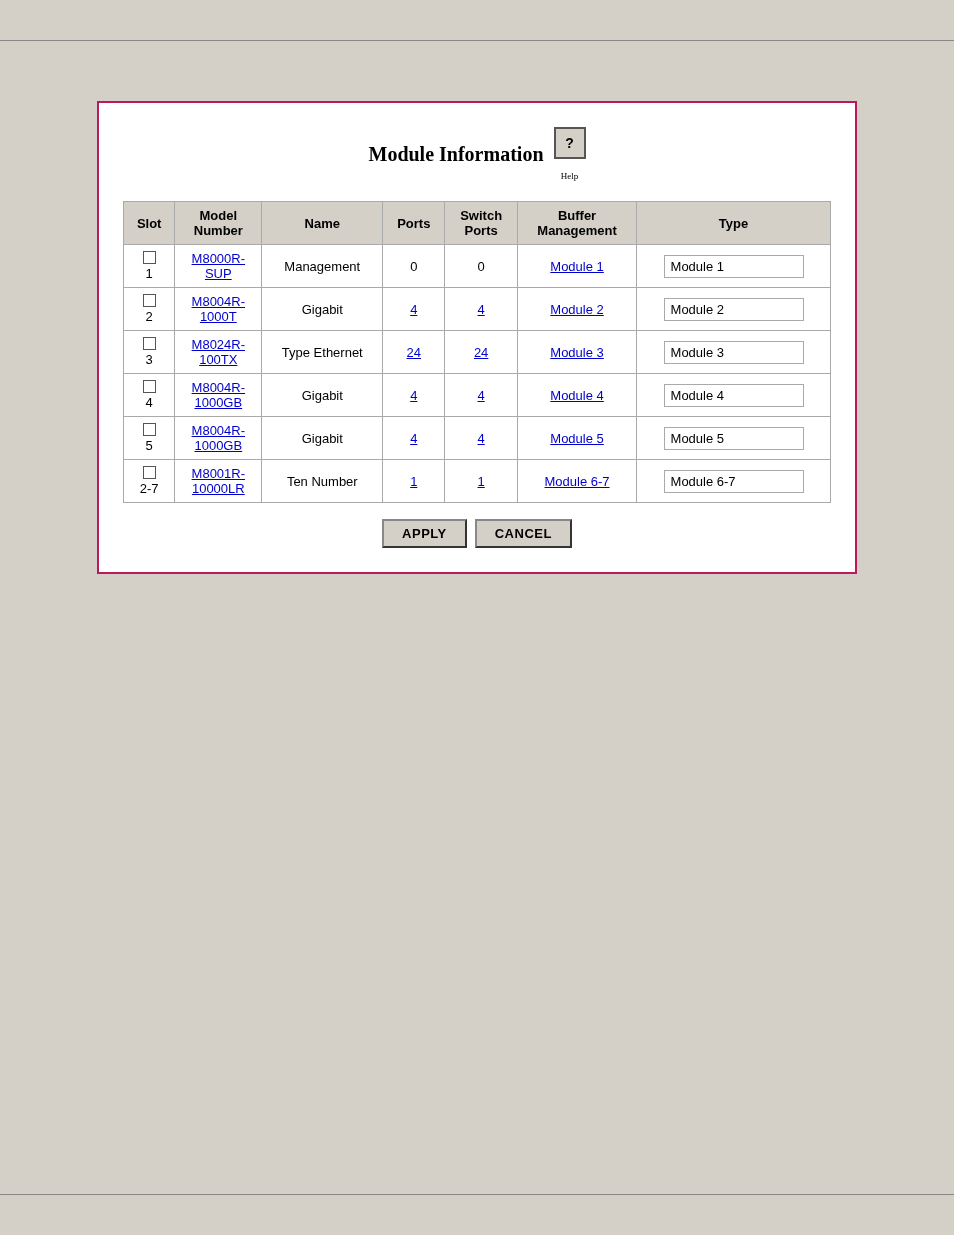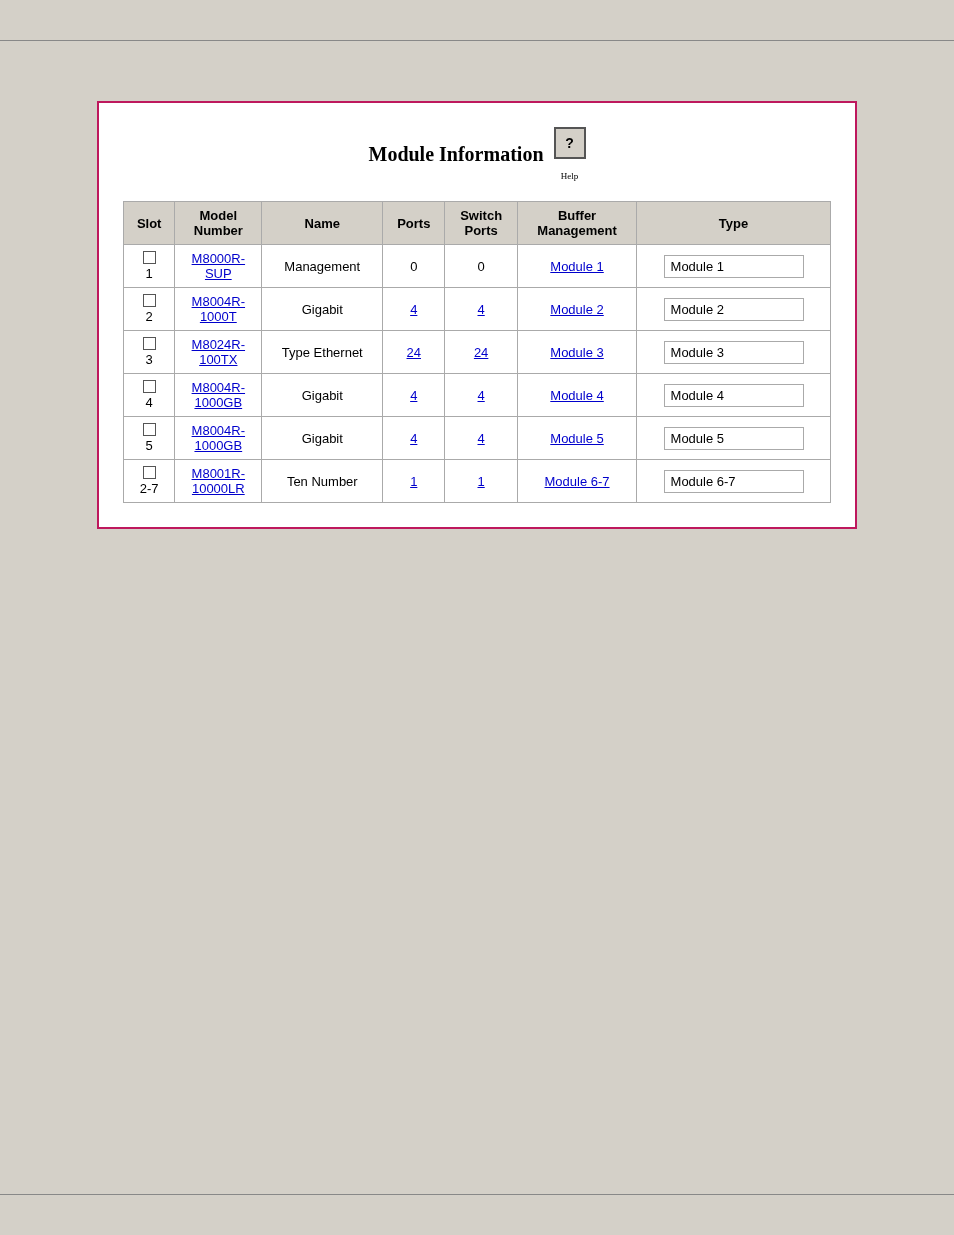--- a/index.html
+++ b/index.html
@@ -268,16 +268,20 @@
             <td><a>M8001R-<br>10000LR</a></td>
             <td>Ten Number</td>
             <td><a>1</a></td>
             <td><a>1</a></td>
             <td><a>Module 6-7</a></td>
             <td><input type="text" class="name-input" value="Module 6-7" style=""></td>
           </tr>
         </tbody>
     </table>
 
+    <div class="btn-row">
+      <button class="btn">APPLY</button>
+      <button class="btn">CANCEL</button>
+    </div>
   </div>
 </div>
 
 <hr class="bottom-rule">
 
 </body></html>

